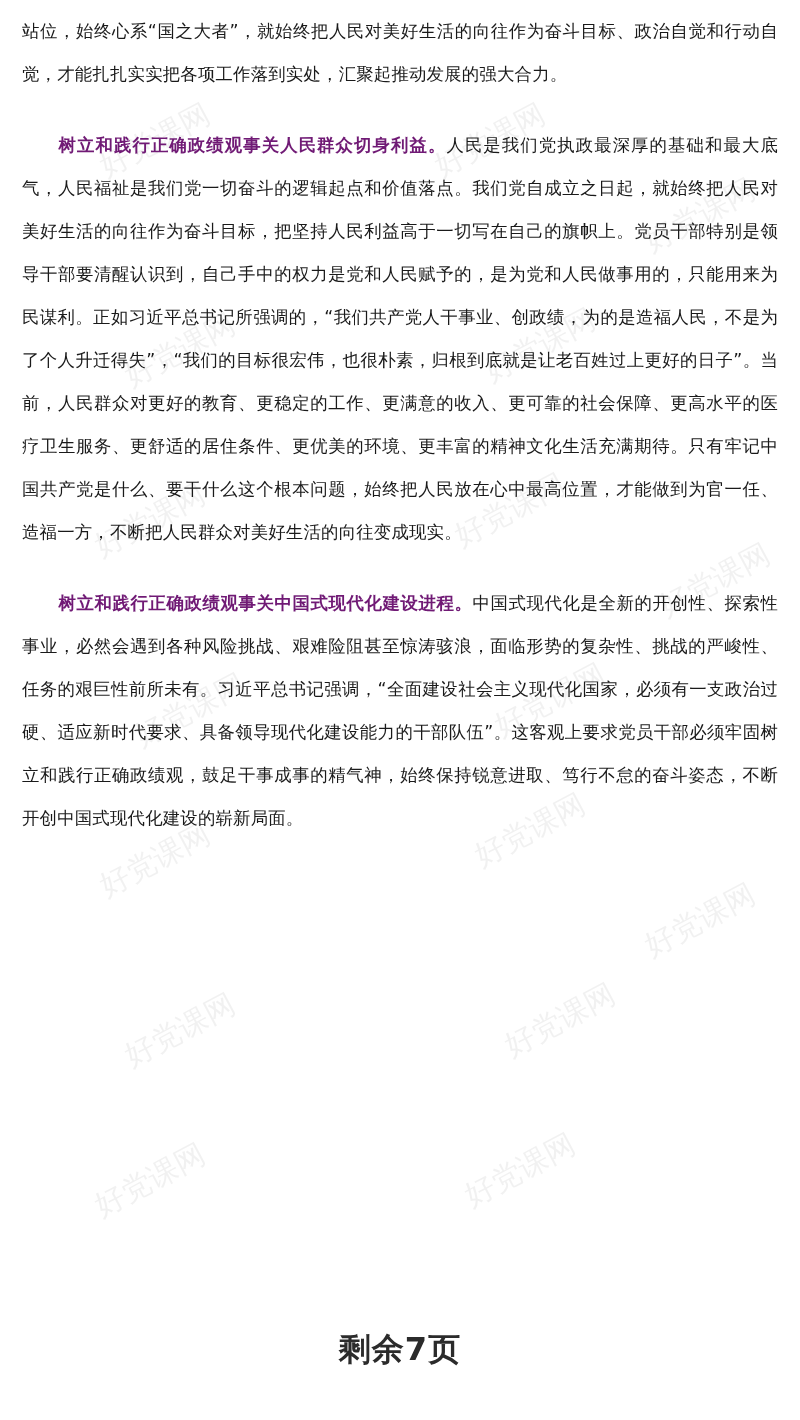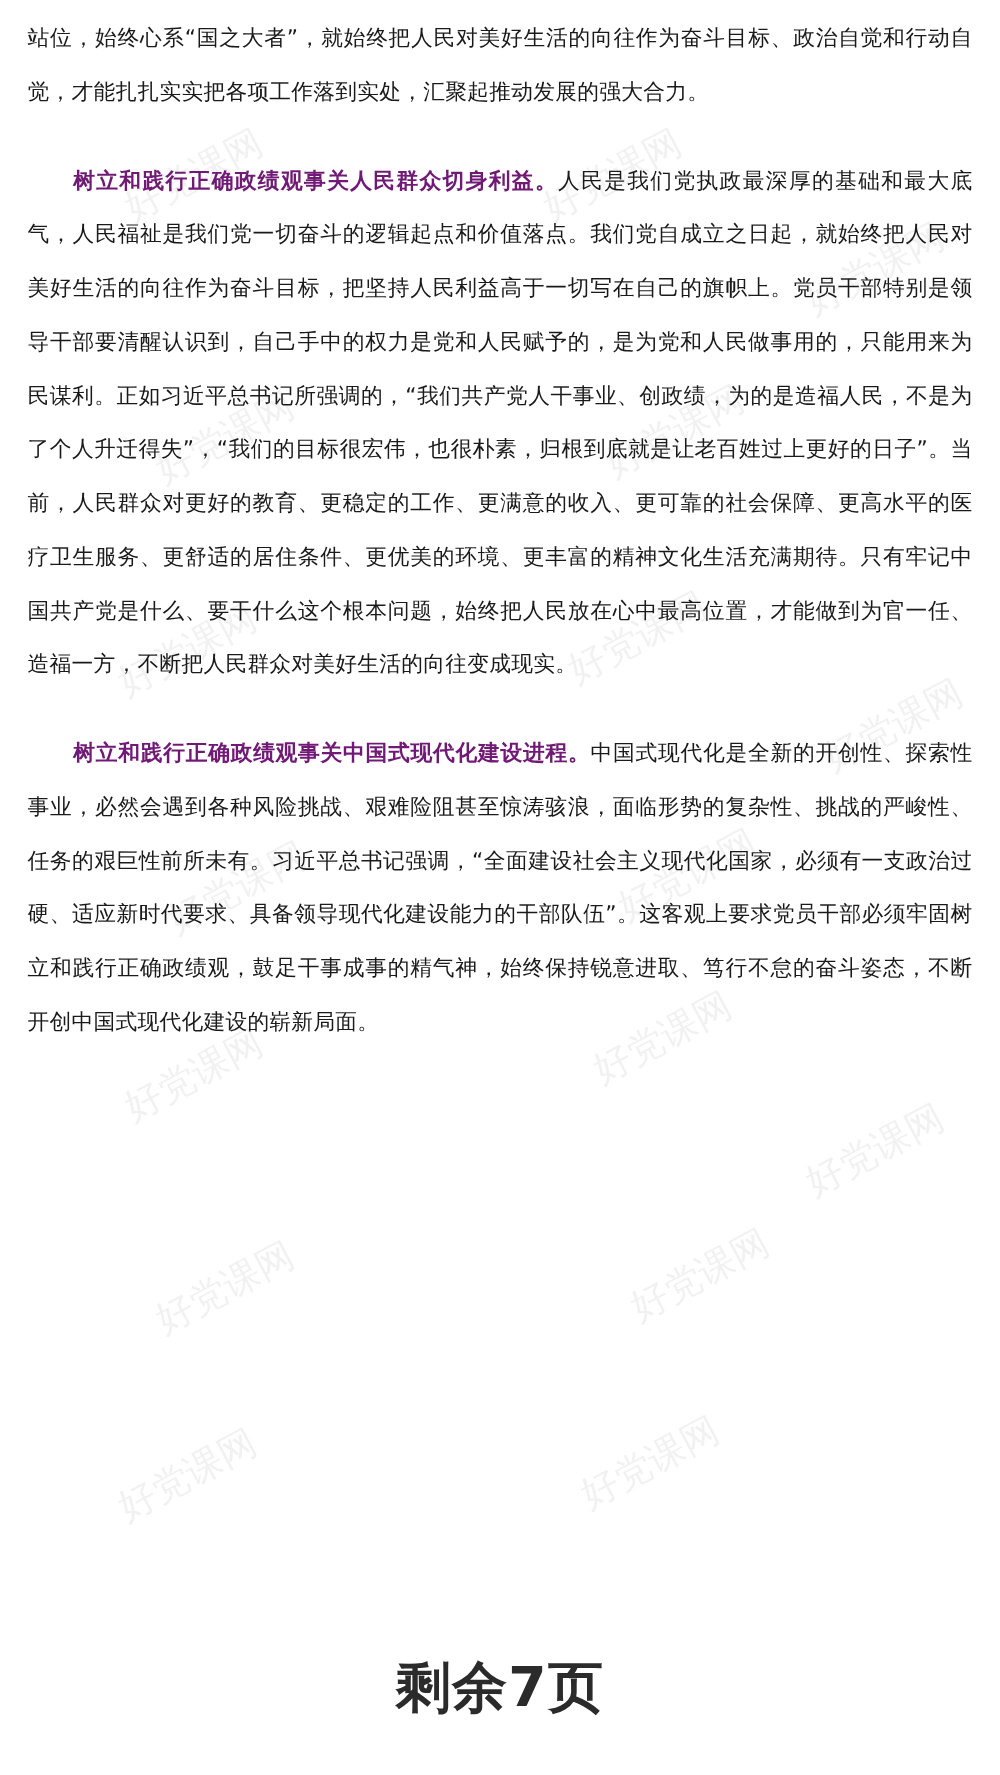--- a/index.html
+++ b/index.html
@@ -71,21 +71,21 @@
     bottom: 0;
     height: 140px;
     background: #ffffff;
     z-index: 5;
     display: flex;
     align-items: center;
     justify-content: center;
     gap: 26px;
   }
   .footer-banner .ft-text {
-    font-size: 44px;
+    font-size: 32px;
     font-weight: bold;
     color: #2b2b2b;
     font-family: "DejaVu Sans", "Liberation Sans", sans-serif;
     letter-spacing: 1px;
   }
   .fade-top {
     position: absolute;
     left: 0; right: 0;
     bottom: 140px;
     height: 60px;

